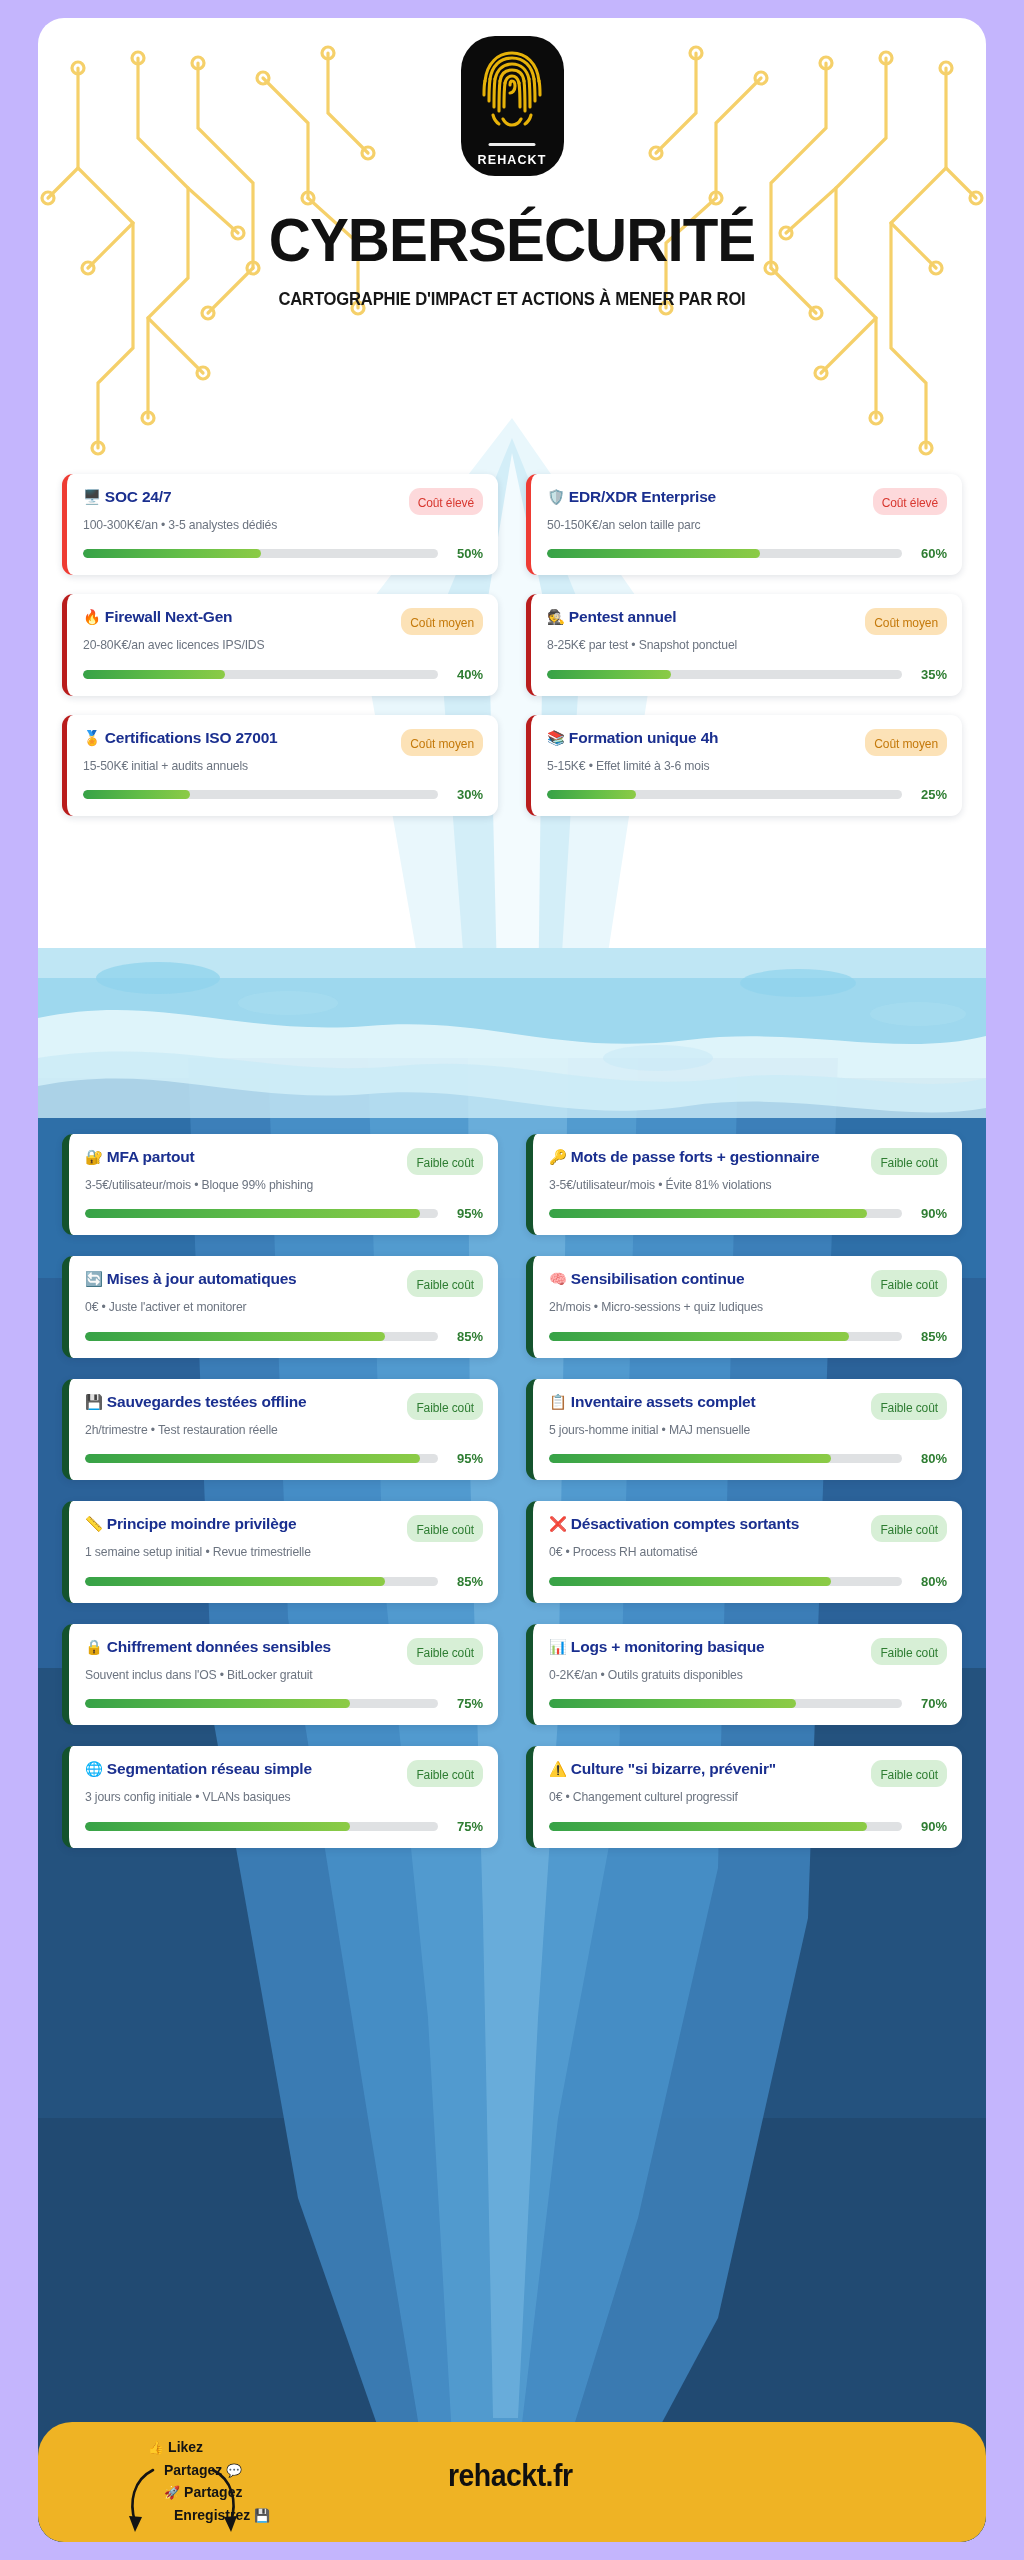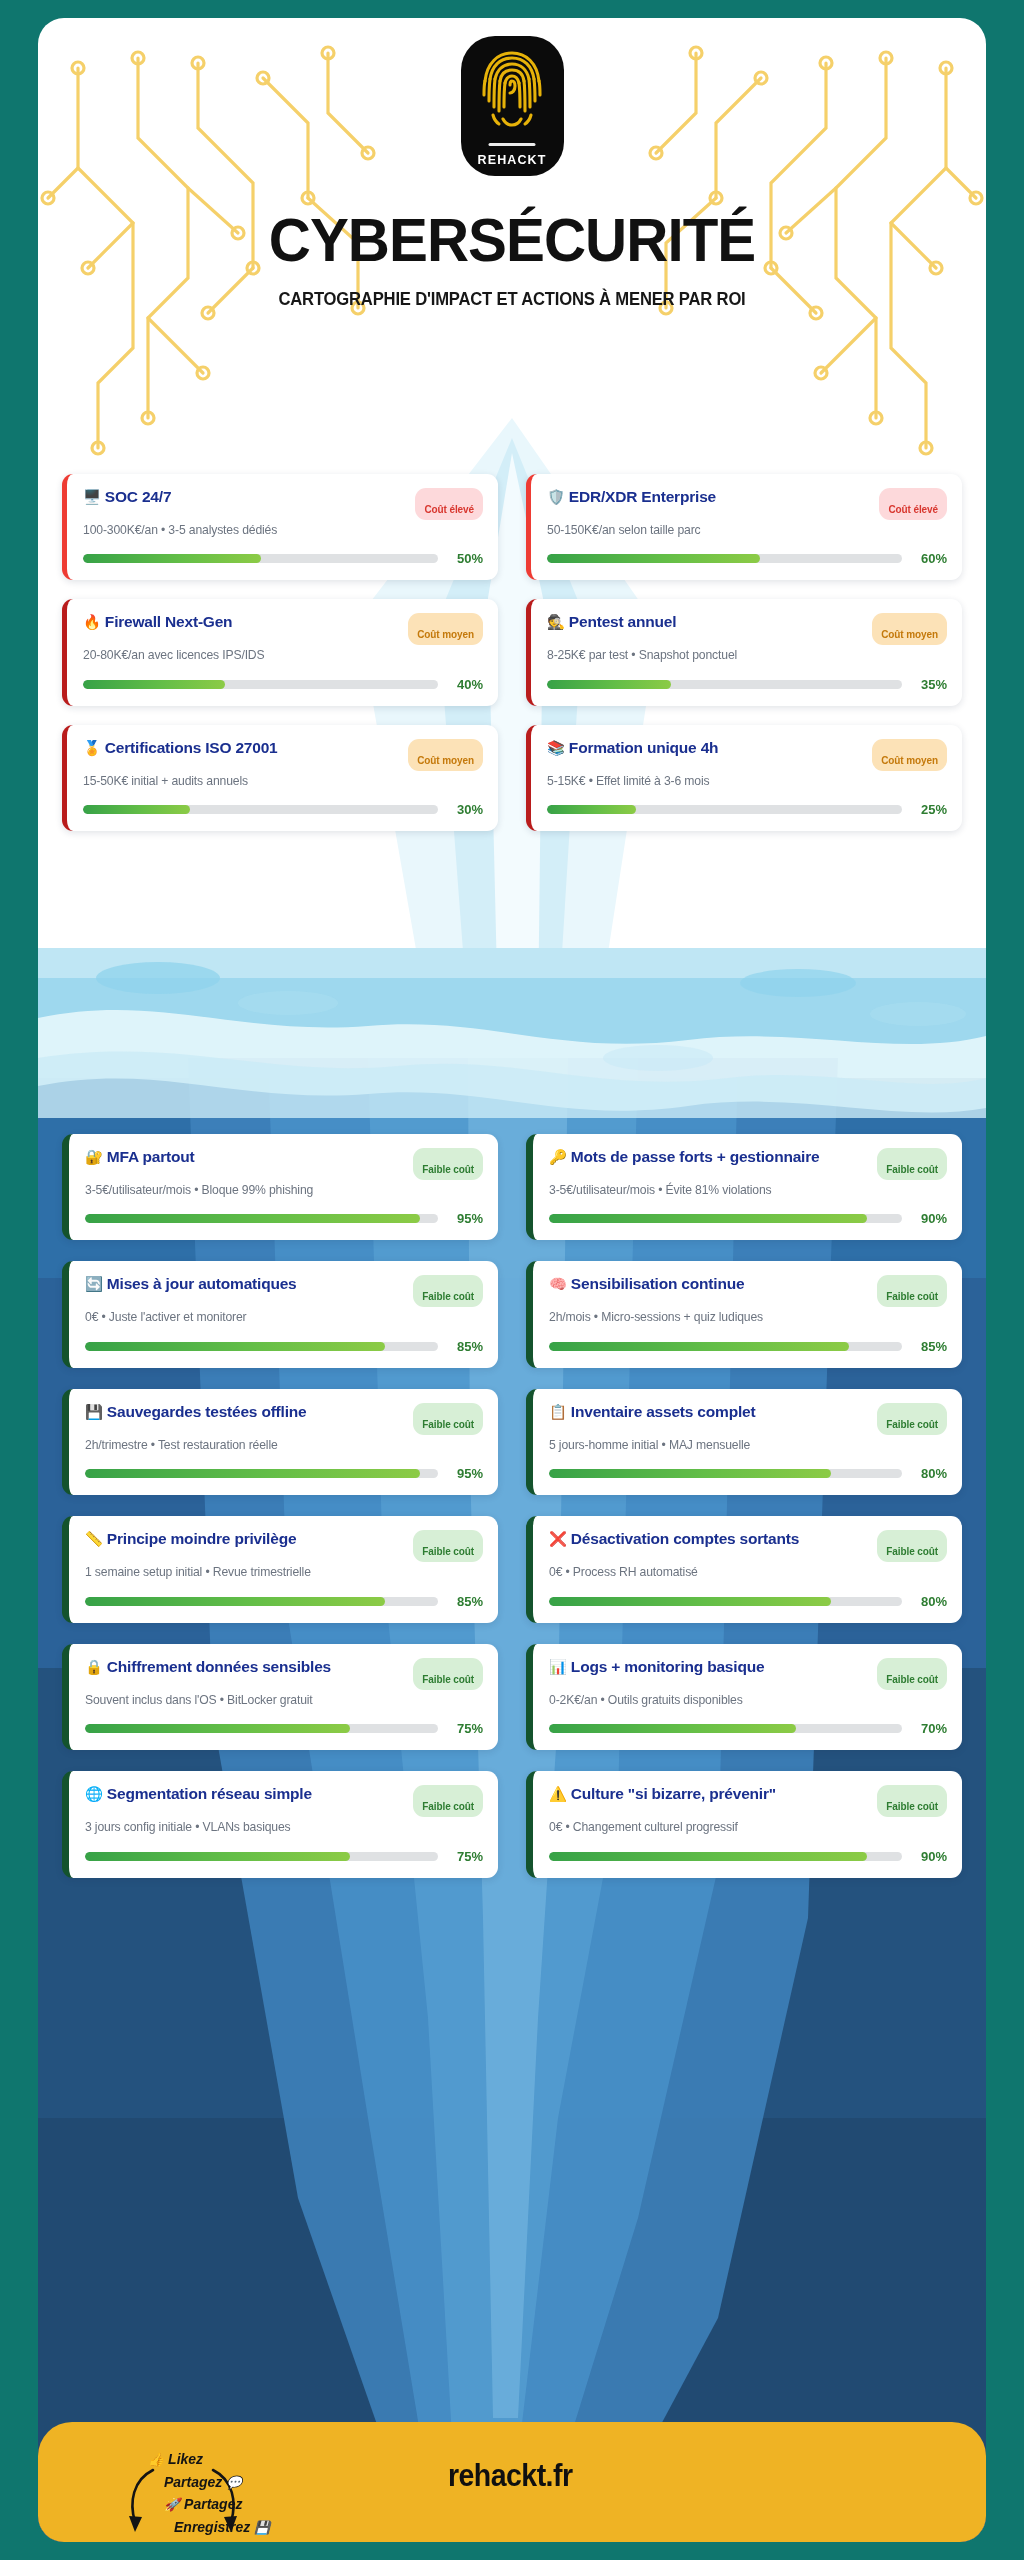--- a/index.html
+++ b/index.html
@@ -9,21 +9,21 @@
     height: 2560px;
     background: #EFB324;
     font-family: "Liberation Sans", sans-serif;
     overflow: hidden;
   }
 
   .page {
     position: relative;
     width: 1024px;
     height: 2560px;
-    background: #0f766e;
+    background: #c4b5fd;
   }
 
   
   .sheet {
     position: absolute;
     left: 38px;
     top: 18px;
     width: 948px;
     height: 2524px;
     border-radius: 26px;
@@ -152,23 +152,23 @@
     letter-spacing: -0.2px;
   }
   .card-title .emo {
     font-size: 14.5px;
     margin-right: 4px;
     font-family: "DejaVu Sans", sans-serif;
   }
 
   .badge {
     flex: 0 0 auto;
-    font-size: 10px;
-    font-weight: bold;
-    padding: 16px 9px 5px 9px;
+    font-size: 12px;
+    font-weight: normal;
+    padding: 8px 9px 5px 9px;
     border-radius: 11px;
     white-space: nowrap;
     letter-spacing: -0.1px;
     margin-top: 1px;
   }
   .badge.b-high { background: #FDD9DB; color: #D8372F; }
   .badge.b-med  { background: #FCE2B7; color: #C4790B; }
   .badge.b-low  { background: #D7EFD6; color: #2E7D32; }
 
   .card-desc {
@@ -219,27 +219,26 @@
     z-index: 8;
   }
   .footer-inner {
     position: relative;
     width: 100%;
     height: 100%;
   }
   .cta {
     position: absolute;
     left: 110px;
-    top: 26px;
+    top: 14px;
     font-size: 14px;
     font-weight: bold;
     color: #141414;
     line-height: 1.62;
     font-family: "Liberation Sans", sans-serif;
-    font-style: italic;
   }
   .cta .ln { white-space: nowrap; }
   .cta .emo { font-family: "DejaVu Sans", sans-serif; font-size: 13px; }
   .cta .r1 { margin-left: 0px; }
   .cta .r2 { margin-left: 16px; }
   .cta .r3 { margin-left: 16px; }
   .cta .r4 { margin-left: 26px; }
 
   .brand {
     position: absolute;

